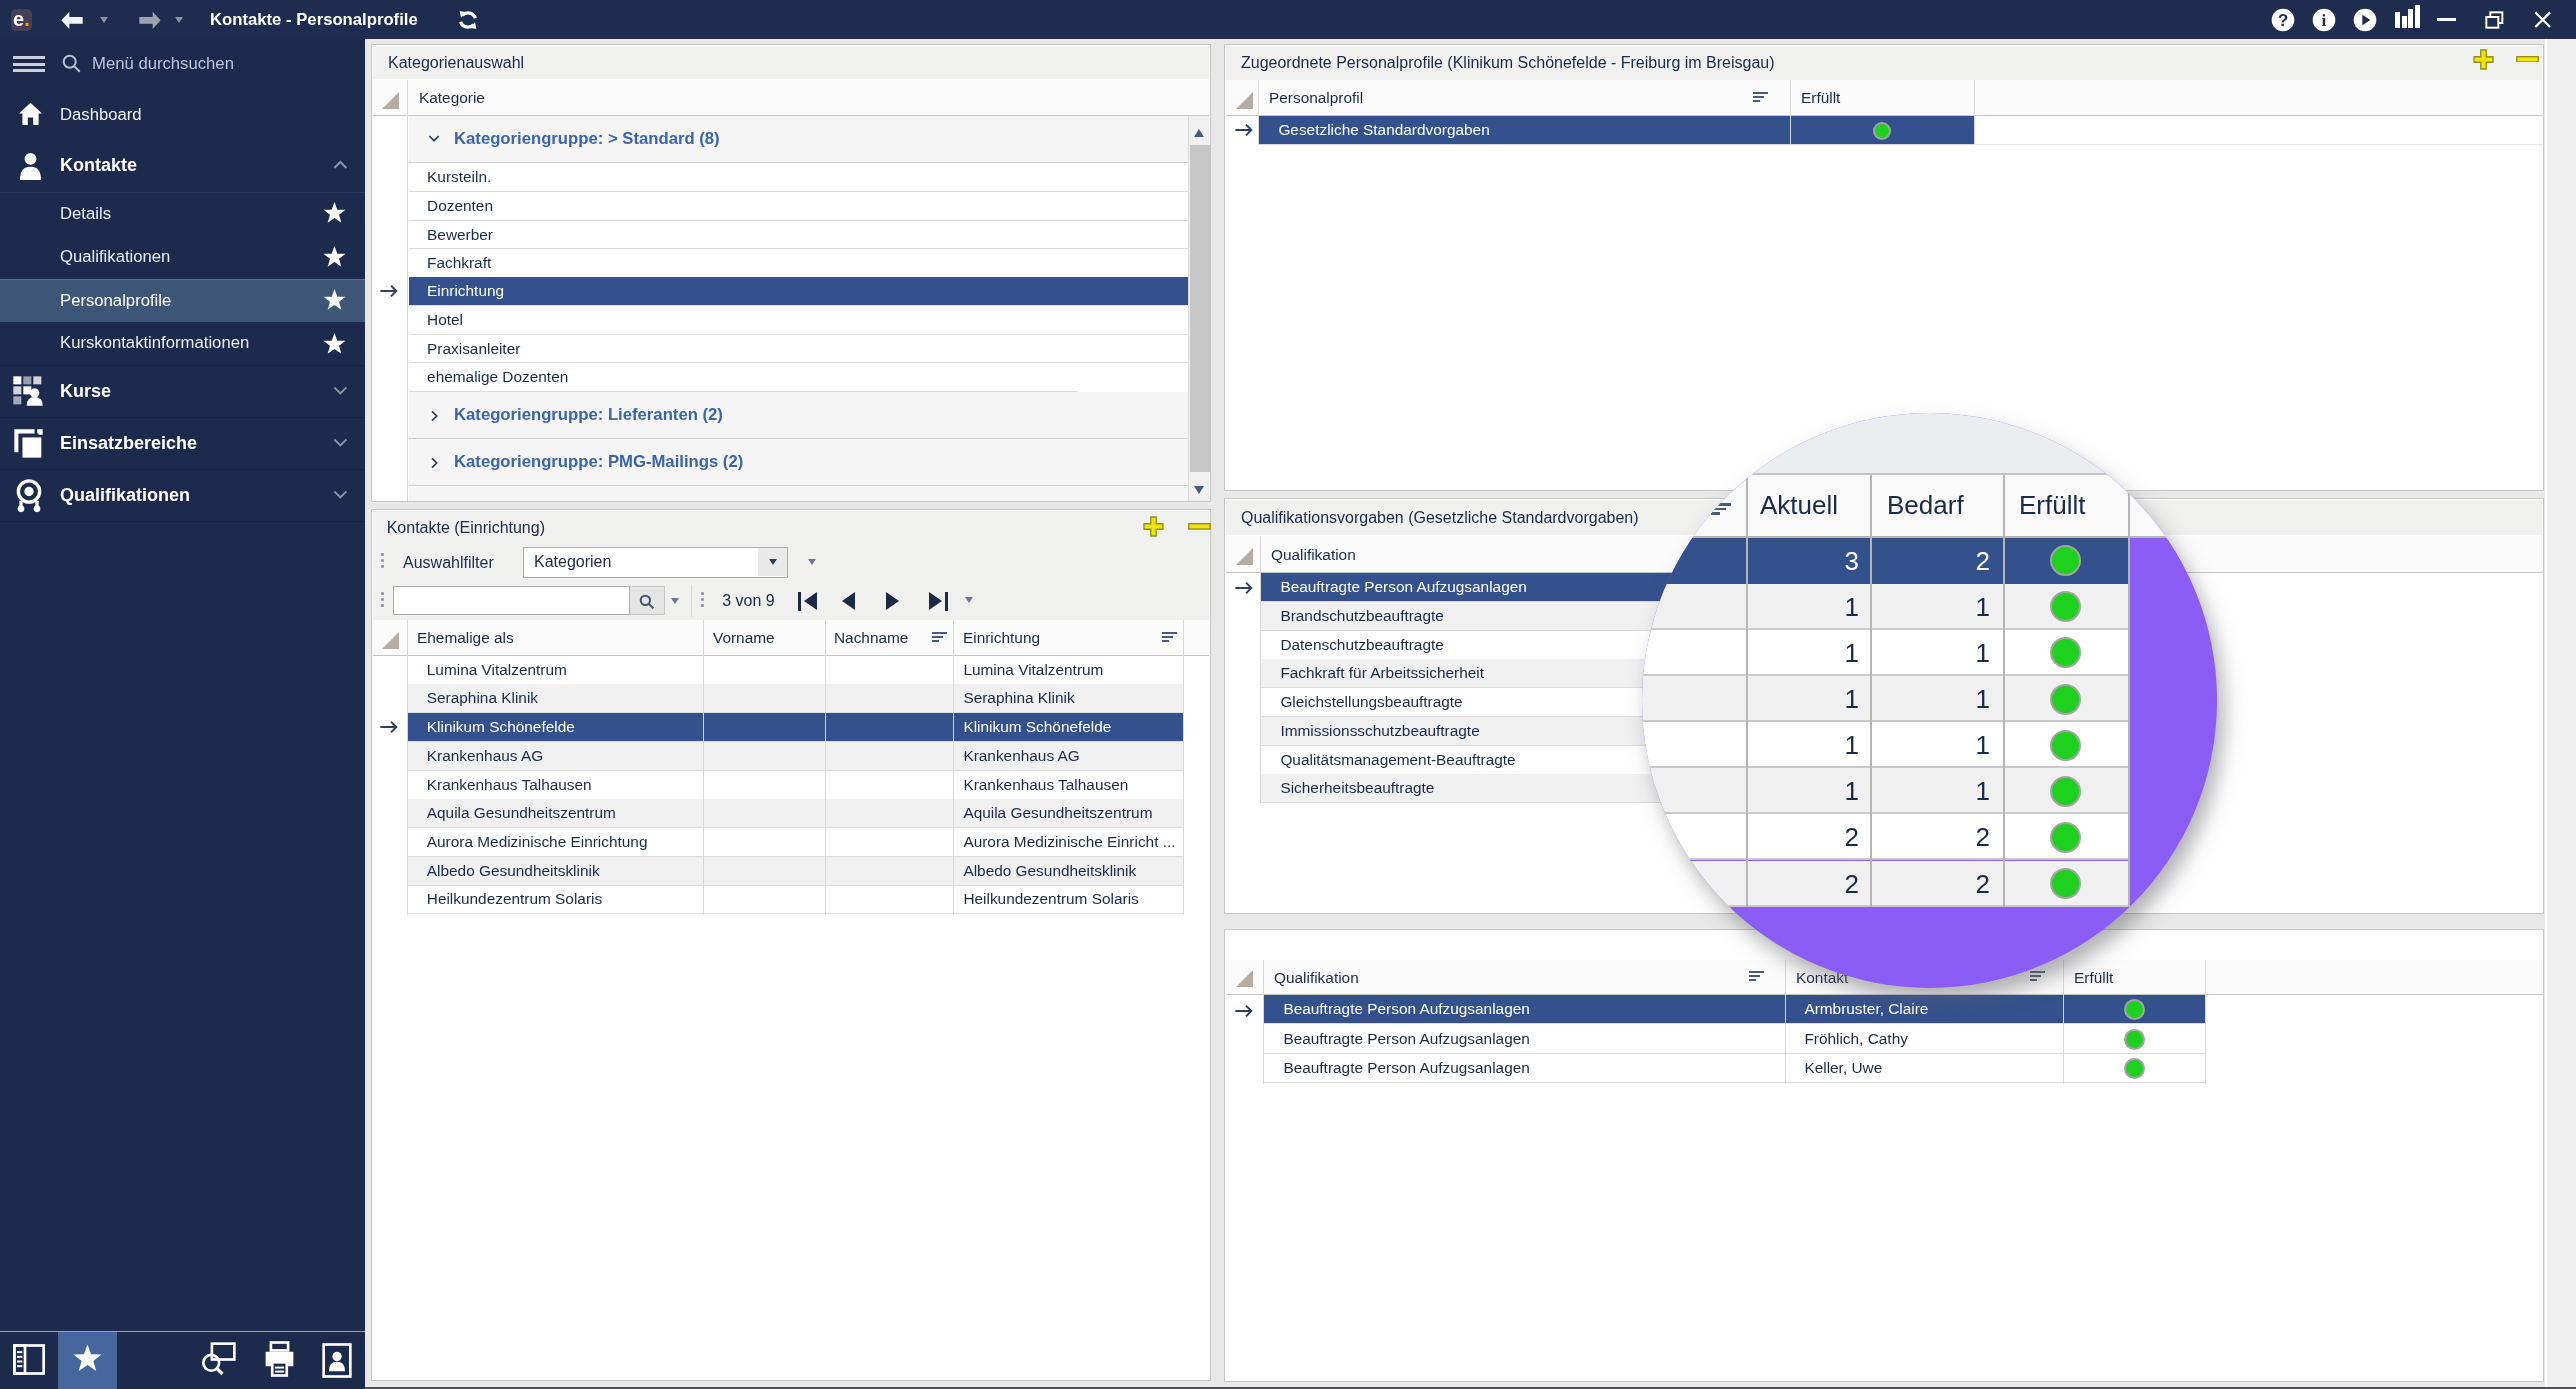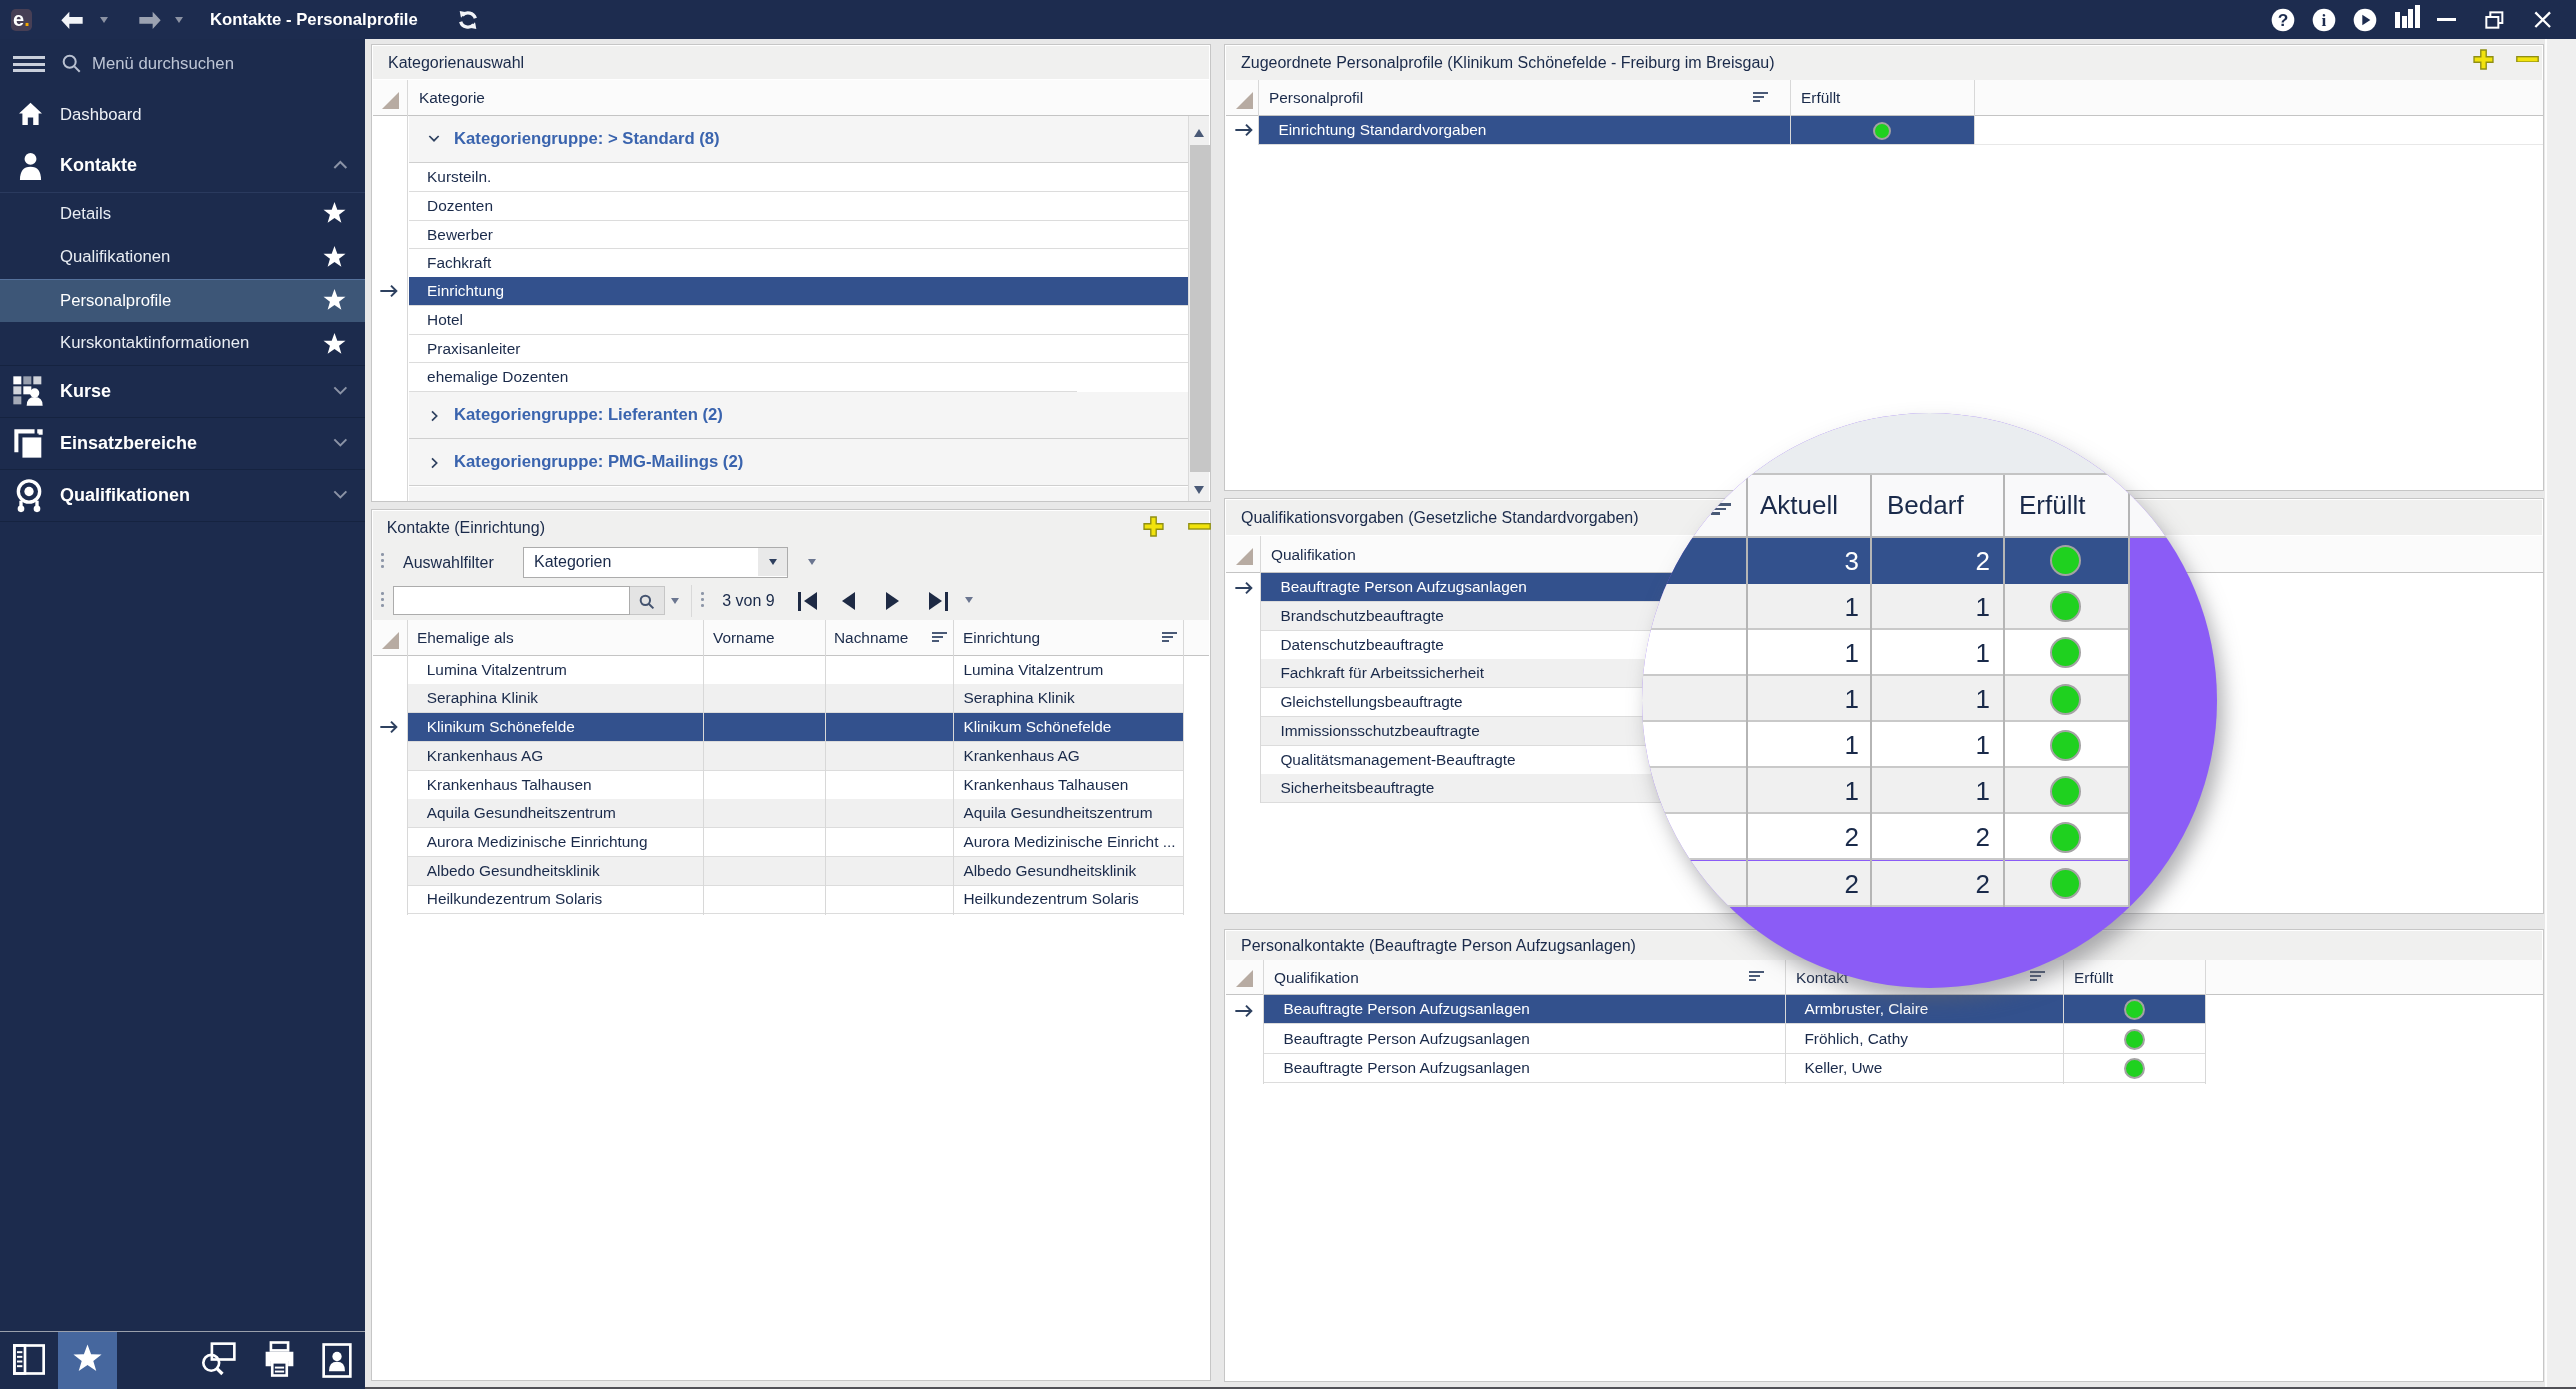--- a/index.html
+++ b/index.html
@@ -379,21 +379,21 @@
 <div class="chead" style="left:1.3px;top:35px;width:1317px;height:36px"></div>
 <div class="gut-tri" style="left:11.4px;top:47px"></div>
 <div class="a navy" style="left:44px;top:35px;height:36px;display:flex;align-items:center;font-size:15.4px">Personalprofil</div>
 <div class="sort" style="left:528px;top:47px">
       <i style="width:14.7px"></i>
       <i style="width:10.7px"></i>
       <i style="width:6.7px"></i>
     </div>
 <div class="a navy" style="left:576px;top:35px;height:36px;display:flex;align-items:center;font-size:15.4px">Erfüllt</div>
 <div class="row sel" style="left:34px;top:71px;width:715px;height:29px">
-      <div class="cell ct" style="left:10px;width:521px">Einrichtung Standardvorgaben</div>
+      <div class="cell ct" style="left:10px;width:521px">Gesetzliche Standardvorgaben</div>
     </div>
 <div class="dot" style="left:648px;top:77px;width:18px;height:18px"></div>
 <div class="vline" style="left:33px;top:35px;height:65px"></div>
 <div class="vline" style="left:565px;top:35px;height:65px"></div>
 <div class="vline" style="left:749px;top:35px;height:65px"></div>
 <svg class="rowarrow" style="left:8.7px;top:77px" width="20" height="16" viewBox="0 0 30 24">
       <path d="M2 12 L26 12 M18 4 L26 12 L18 20" fill="none" stroke="#2E4160" stroke-width="3"></path>
     </svg>
 <div class="a" style="left:749px;top:99px;width:569px;height:1.3px;background:#E8E8E8"></div>
 </div>
@@ -428,23 +428,20 @@
 <div class="row gray" style="left:36px;top:275px;width:883px;height:29px">
       <div class="cell ct" style="left:10px;width:421px">Sicherheitsbeauftragte</div>
     </div>
 <div class="vline" style="left:35px;top:37px;height:267px"></div>
 <div class="vline" style="left:468px;top:37px;height:267px"></div>
 <svg class="rowarrow" style="left:8.7px;top:81px" width="20" height="16" viewBox="0 0 30 24">
       <path d="M2 12 L26 12 M18 4 L26 12 L18 20" fill="none" stroke="#2E4160" stroke-width="3"></path>
     </svg>
 </div>
 <div class="panel" style="left:1224px;top:929px;width:1320px;height:453px">
-<div class="phead" style="height:29px">
-      <div class="ph-t">Personalkontakte (Beauftragte Person Aufzugsanlagen)</div>
-    </div>
 <div class="chead" style="left:1.3px;top:30px;width:1317px;height:35px"></div>
 <div class="gut-tri" style="left:11.4px;top:40px"></div>
 <div class="a navy" style="left:49px;top:30px;height:35px;display:flex;align-items:center;font-size:15.4px">Qualifikation</div>
 <div class="sort" style="left:524px;top:41px">
       <i style="width:14.7px"></i>
       <i style="width:10.7px"></i>
       <i style="width:6.7px"></i>
     </div>
 <div class="a navy" style="left:571px;top:30px;height:35px;display:flex;align-items:center;font-size:15.4px">Kontakt</div>
 <div class="sort" style="left:805px;top:41px">

